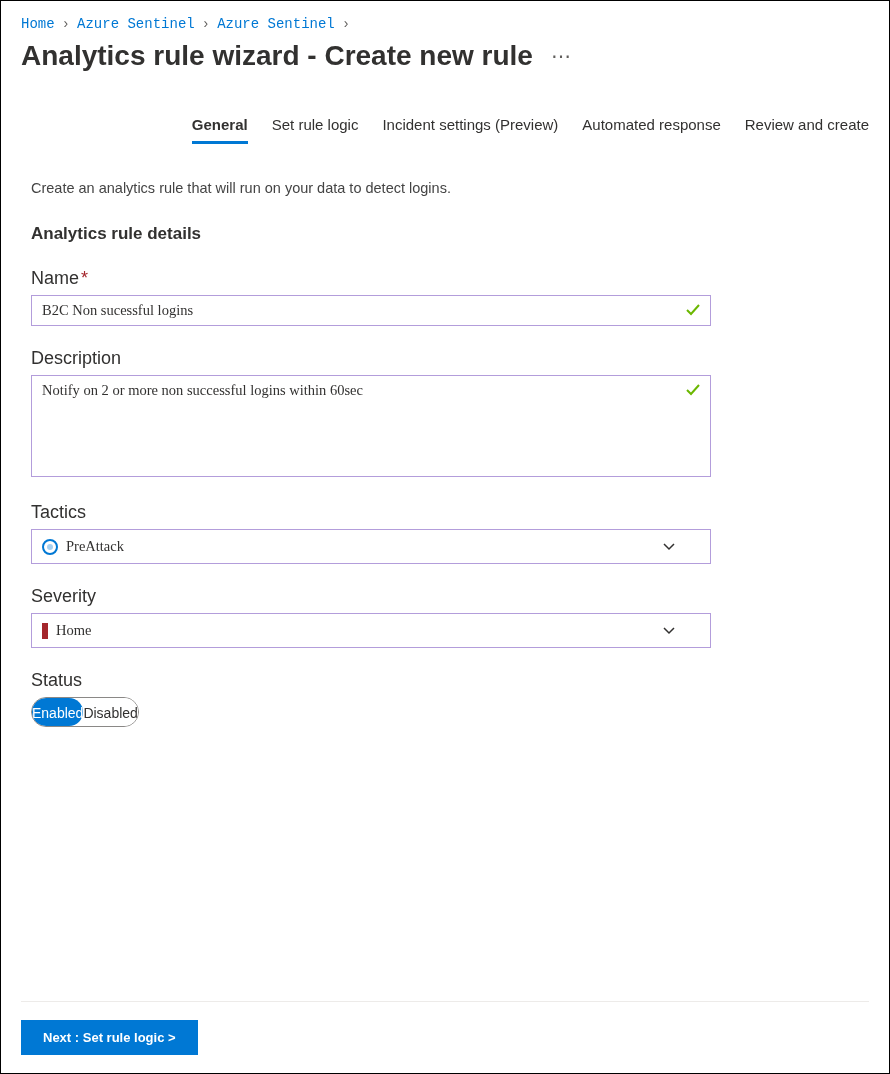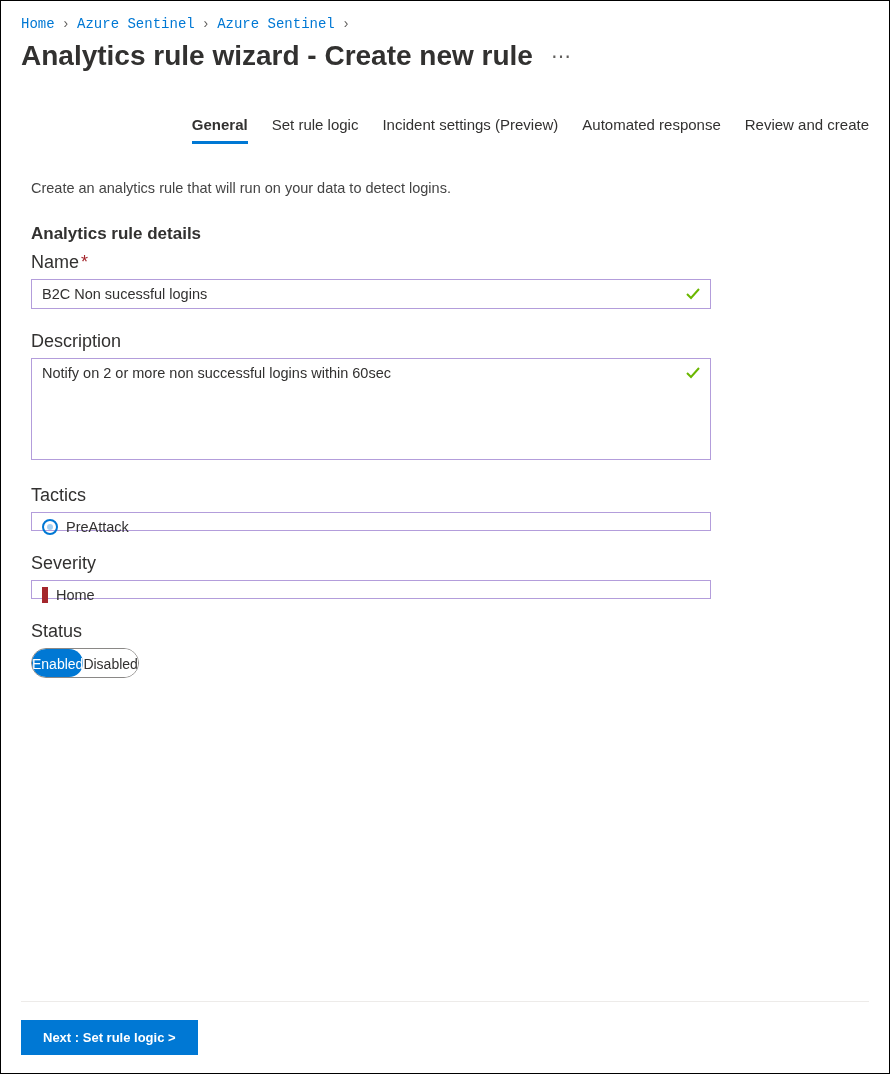--- a/index.html
+++ b/index.html
@@ -49,44 +49,43 @@
     border-bottom: 3px solid transparent;
   }
   .tab.active {
     font-weight: 600;
     border-bottom: 3px solid #0078d4;
   }
   .content {
     padding: 36px 0 0 10px;
   }
   .intro { color: #444; font-size: 14.5px; margin-bottom: 28px; }
-  .section-title { font-weight: 600; font-size: 17px; margin-bottom: 8px; }
+  .section-title { font-weight: 600; font-size: 17px; margin-bottom: 24px; }
   .field { margin-bottom: 22px; width: 680px; }
   .field-label { font-size: 18px; color: #323130; margin-bottom: 6px; display: block;}
   .req { color: #a4262c; margin-left: 2px;}
   .text-input, .textarea, .select {
     width: 100%;
     border: 1px solid #b39ddb;
     background: #fff;
     font-size: 14.5px;
-    font-family: Liberation Sans, sans-serif;
+    font-family: Liberation Serif, serif;
     color: #323130;
     padding: 6px 34px 6px 10px;
     position: relative;
   }
   .input-wrap { position: relative; }
   .textarea { height: 102px; resize: none; }
   .check-icon {
     position: absolute; right: 10px; top: 7px;
     width: 16px; height: 16px; color: #6bb700;
   }
   .select {
-    display: flex; height: 19px; cursor: pointer;
+    display: flex; align-items: center; height: 35px; cursor: pointer;
     justify-content: space-between;
-    flex-direction: column;
   }
   .select .sel-left { display:flex; align-items:center; gap:8px;}
   .tactic-icon {
     display:inline-block; width:16px; height:16px; border-radius:50%;
     border:2px solid #0078d4; position:relative;
   }
   .tactic-icon::after{
     content:""; position:absolute; inset:3px; border-radius:50%;
     background:#0078d4; opacity:.35;
   }

